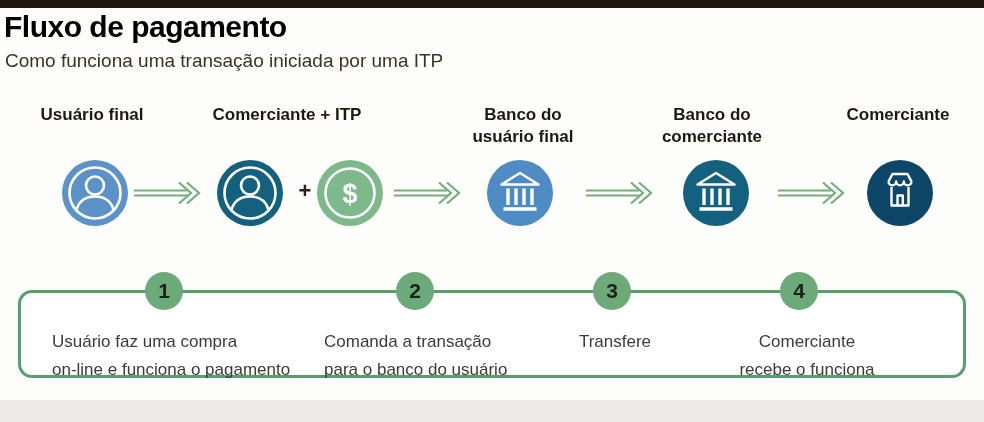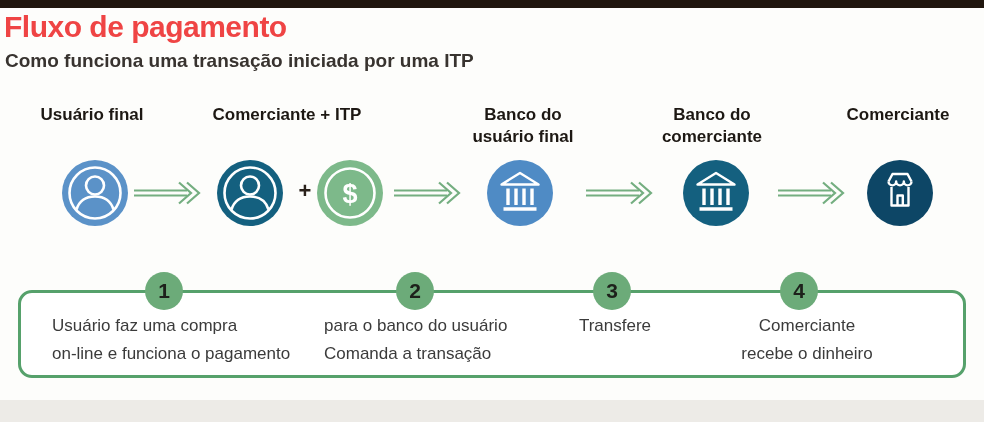--- a/index.html
+++ b/index.html
@@ -7,37 +7,37 @@
     width:984px;height:422px;position:relative;overflow:hidden;
     background:#fdfdfb;
     font-family:"Liberation Sans","DejaVu Sans",sans-serif;
     -webkit-font-smoothing:antialiased;
   }
   .abs{position:absolute;}
   
   .topbar{left:0;top:0;width:984px;height:8px;background:#20160e;}
   .bottomstrip{left:0;top:400px;width:984px;height:22px;background:#edebe7;}
   
-  .title{left:4px;top:10px;font-size:30px;font-weight:800;color:#ef4444;letter-spacing:-0.5px;}
-  .subtitle{left:5px;top:50px;font-size:19px;color:#38332f;font-weight:bold;}
+  .title{left:4px;top:10px;font-size:30px;font-weight:800;color:#000000;letter-spacing:-0.5px;}
+  .subtitle{left:5px;top:50px;font-size:19px;color:#38332f;}
   
   .colhead{top:104px;width:190px;text-align:center;font-weight:700;font-size:17px;color:#1d1813;line-height:22px;}
   .colhead .l2:empty{display:none;}
   
   .node{top:160px;width:66px;height:66px;}
   .node svg{display:block;}
   .arrow{top:179px;width:72px;height:28px;}
   .plus{left:295px;top:178px;width:20px;text-align:center;font-size:22px;font-weight:800;color:#2a211a;}
   
   .stepsbox{left:18px;top:290px;width:948px;height:88px;box-sizing:border-box;
     border:3px solid #56a16b;border-radius:14px;background:#ffffff;}
   .badge{top:272px;width:38px;height:38px;border-radius:50%;background:#6cab79;
     display:flex;align-items:center;justify-content:center;
     font-size:21px;font-weight:800;color:#1d211b;z-index:3;}
-  .steptext{top:312px;font-size:17px;color:#3b3b3b;line-height:28px;z-index:2;}
+  .steptext{top:328px;font-size:17px;color:#3b3b3b;line-height:28px;z-index:2;}
   .steptext.center{text-align:center;}
 </style>
 </head>
 <body>
 
 <div class="abs topbar"></div>
 <div class="abs bottomstrip"></div>
 
 <div class="abs title">Fluxo de pagamento</div>
 <div class="abs subtitle">Como funciona uma transação iniciada por uma ITP</div>
@@ -180,22 +180,22 @@
 </div>
 <div class="abs badge" style="left:780px">
   <span>4</span>
 </div>
 
 <div class="abs steptext" style="left:52px;width:270px">
   <div>Usuário faz uma compra</div>
   <div>on-line e funciona o pagamento</div>
 </div>
 <div class="abs steptext" style="left:324px;width:250px">
+  <div>Comanda a transação</div>
   <div>para o banco do usuário</div>
-  <div>Comanda a transação</div>
 </div>
 <div class="abs steptext center" style="left:525px;width:180px">
   <div>Transfere</div>
 </div>
 <div class="abs steptext center" style="left:707px;width:200px">
   <div>Comerciante</div>
-  <div>recebe o dinheiro</div>
+  <div>recebe o funciona</div>
 </div>
 
 </body></html>

